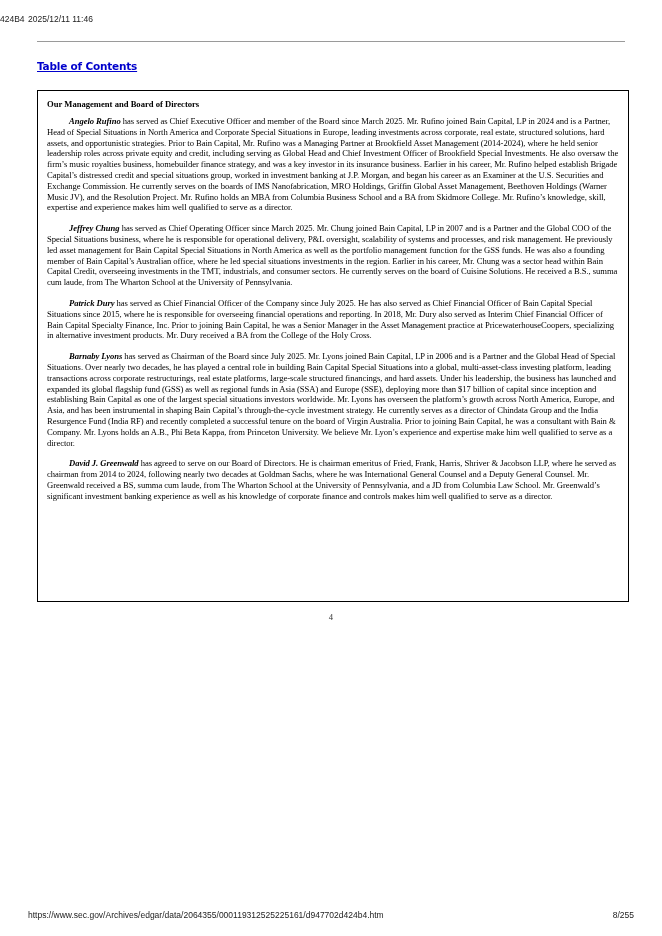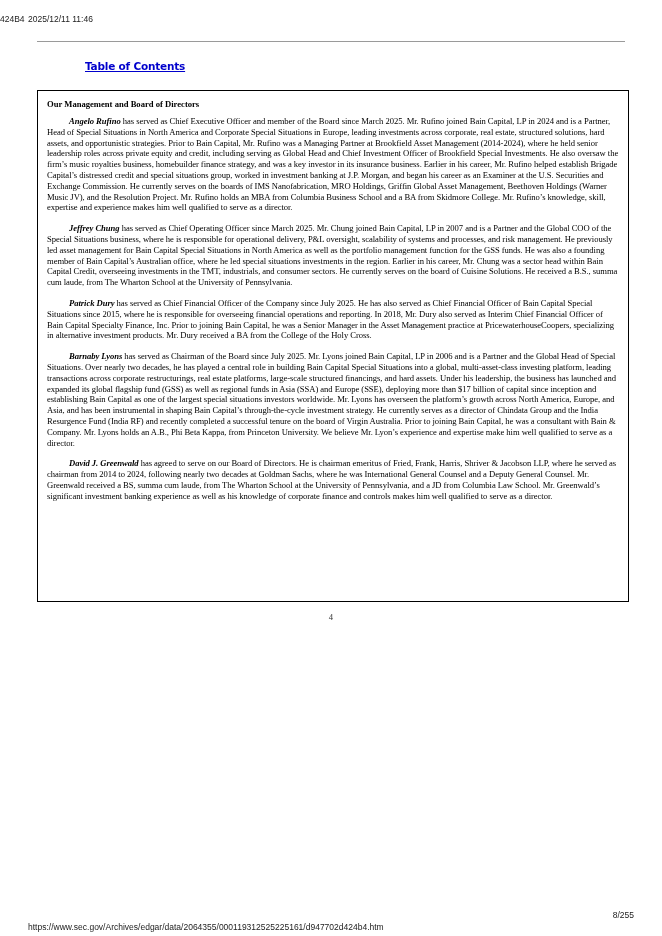--- a/index.html
+++ b/index.html
@@ -1,28 +1,28 @@
 <!DOCTYPE html>
 <html><head>
 <meta charset="utf-8">
 <style>
   html, body { margin: 0; padding: 0; background: #ffffff; }
   body { width: 662px; height: 936px; position: relative; overflow: hidden; font-family: "Liberation Serif", serif; color: #000; }
   .print-header { position: absolute; top: 14px; left: 0; width: 559px; height: 14px; font-family: "Liberation Sans", sans-serif; font-size: 8.5px; color: #222; }
   .print-header .date { position: absolute; left: 28px; top: 0; }
   .print-header .title { position: absolute; left: 0; width: 662px; text-align: left; top: 0; }
   .hr { position: absolute; top: 41px; left: 37px; width: 588px; height: 0; border-top: 1.5px solid #9a9a9a; }
-  .toc { position: absolute; top: 60px; left: 37px; font-family: "DejaVu Sans", sans-serif; font-weight: bold; font-size: 10.5px; color: #0000cc; text-decoration: underline; cursor: pointer; letter-spacing: -0.2px; margin-left: 48px; }
+  .toc { position: absolute; top: 60px; left: 37px; font-family: "DejaVu Sans", sans-serif; font-weight: bold; font-size: 10.5px; color: #0000cc; text-decoration: underline; cursor: pointer; letter-spacing: -0.2px; }
   .box { position: absolute; top: 90px; left: 37px; width: 592px; height: 512px; border: 1px solid #000; box-sizing: border-box; padding: 8px 8px 0 9px; }
   .box h3 { margin: 0 0 6px 0; font-size: 8.6px; font-weight: bold; line-height: 11px; }
   .box p { margin: 0 0 10px 0; font-size: 8.6px; line-height: 10.8px; text-indent: 22px; text-align: left; letter-spacing: -0.05px; }
   .box p .name { font-weight: bold; font-style: italic; }
   .page-num { position: absolute; top: 612px; left: 0; width: 662px; text-align: center; font-size: 8.6px; color: #333; }
   .print-footer { position: absolute; top: 910px; left: 0; width: 662px; font-family: "Liberation Sans", sans-serif; font-size: 8.5px; color: #222; }
-  .print-footer .url { position: absolute; left: 28px; top: 12px; }
+  .print-footer .url { position: absolute; left: 28px; top: 0; }
   .print-footer .pages { position: absolute; right: 28px; top: 0; padding-left: 8px; }
 </style>
 </head>
 <body>
 
 <div class="print-header">
   <span class="date">2025/12/11 11:46</span>
   <span class="title">424B4</span>
 </div>
 

